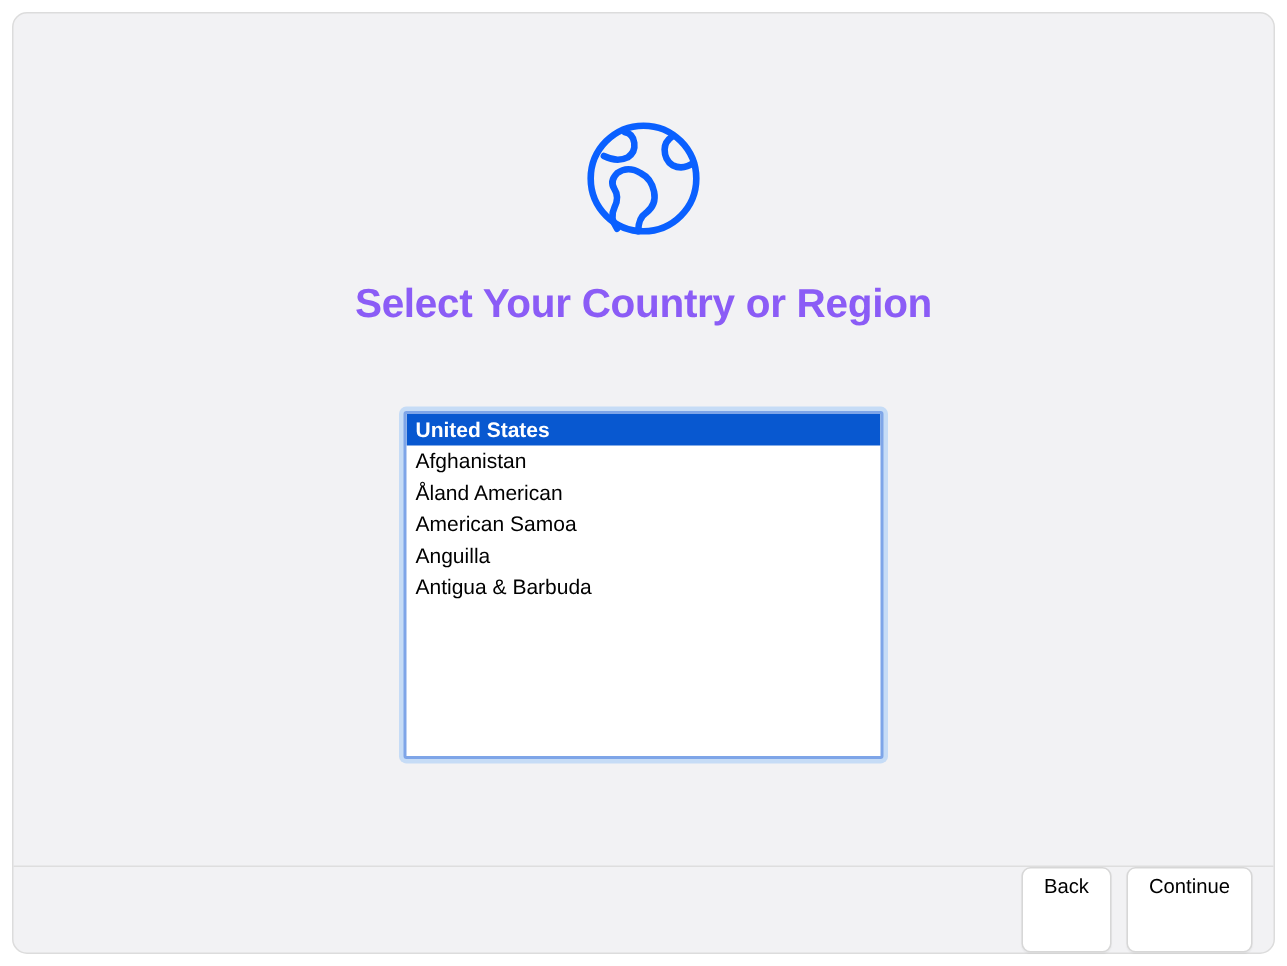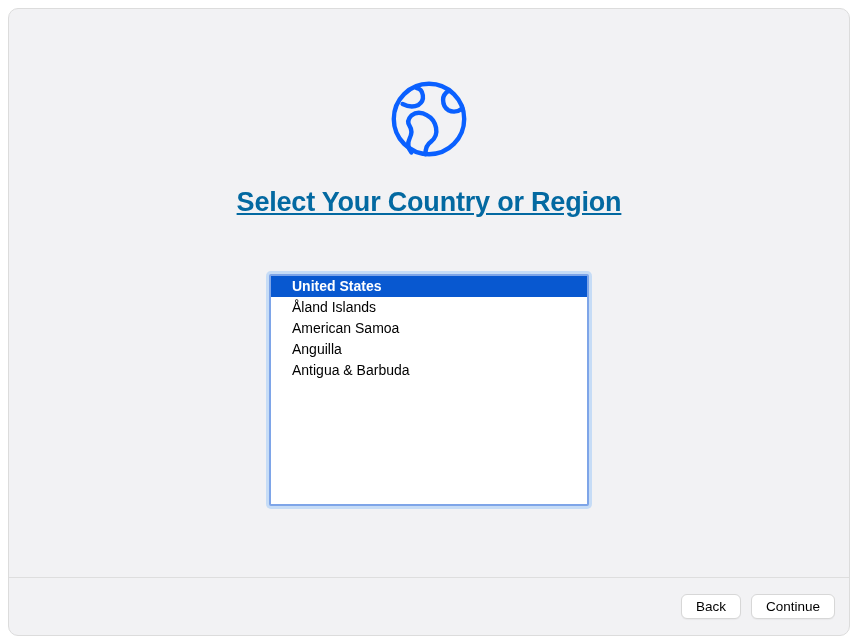--- a/index.html
+++ b/index.html
@@ -36,55 +36,53 @@
       justify-content: center;
     }
     .globe-icon svg {
       width: 88px;
       height: 88px;
     }
     .title {
       margin-top: 24px;
       font-size: 27px;
       font-weight: 700;
-      color: #0369a1;
+      color: #8b5cf6;
       letter-spacing: -0.2px;
-      text-decoration: underline;
     }
     .list-wrap {
       margin-top: 56px;
       width: 320px;
       height: 232px;
       background: #fff;
       border: 2px solid #7ea5e8;
       border-radius: 2px;
       box-shadow: 0 0 0 3px rgba(0,122,255,0.18);
       overflow: hidden;
     }
     .list {
       list-style: none;
       font-size: 14px;
       line-height: 21px;
       color: #000;
     }
     .list-item {
-      padding: 0 21px;
+      padding: 0 6px;
       cursor: default;
       user-select: none;
     }
     .list-item.selected {
       background: #0858d0;
       color: #fff;
       font-weight: 600;
     }
     .footer {
       height: 58px;
       border-top: 1px solid #dedede;
       display: flex;
-      align-items: center;
       justify-content: flex-end;
       padding: 0 14px;
       gap: 10px;
     }
     .btn {
       background: #fff;
       border: 1px solid #d7d7d7;
       border-radius: 6px;
       padding: 4px 14px;
       font-size: 13.5px;
@@ -104,21 +102,22 @@
         <circle cx="50" cy="50" r="40"></circle>
         <path d="M20 33 Q30 38 38 34 Q44 30 43 23 Q42 16 36 15"></path>
         <path d="M30 88 Q24 80 28 72 Q32 64 28 58 Q24 52 30 46 Q38 40 48 46 Q56 50 58 60 Q60 70 52 76 Q46 80 46 90"></path>
         <path d="M88 38 Q80 44 72 40 Q66 36 66 28 Q66 22 72 18"></path>
       </svg>
     </div>
     <h1 class="title">Select Your Country or Region</h1>
     <div class="list-wrap">
       <ul class="list" id="country-list">
           <li class="list-item selected">United States</li>
-          <li class="list-item">Åland Islands</li>
+          <li class="list-item">Afghanistan</li>
+          <li class="list-item">Åland American</li>
           <li class="list-item">American Samoa</li>
           <li class="list-item">Anguilla</li>
           <li class="list-item">Antigua &amp; Barbuda</li>
         </ul>
     </div>
   </div>
   <div class="footer">
     <div class="btn">Back</div>
     <div class="btn">Continue</div>
   </div>

